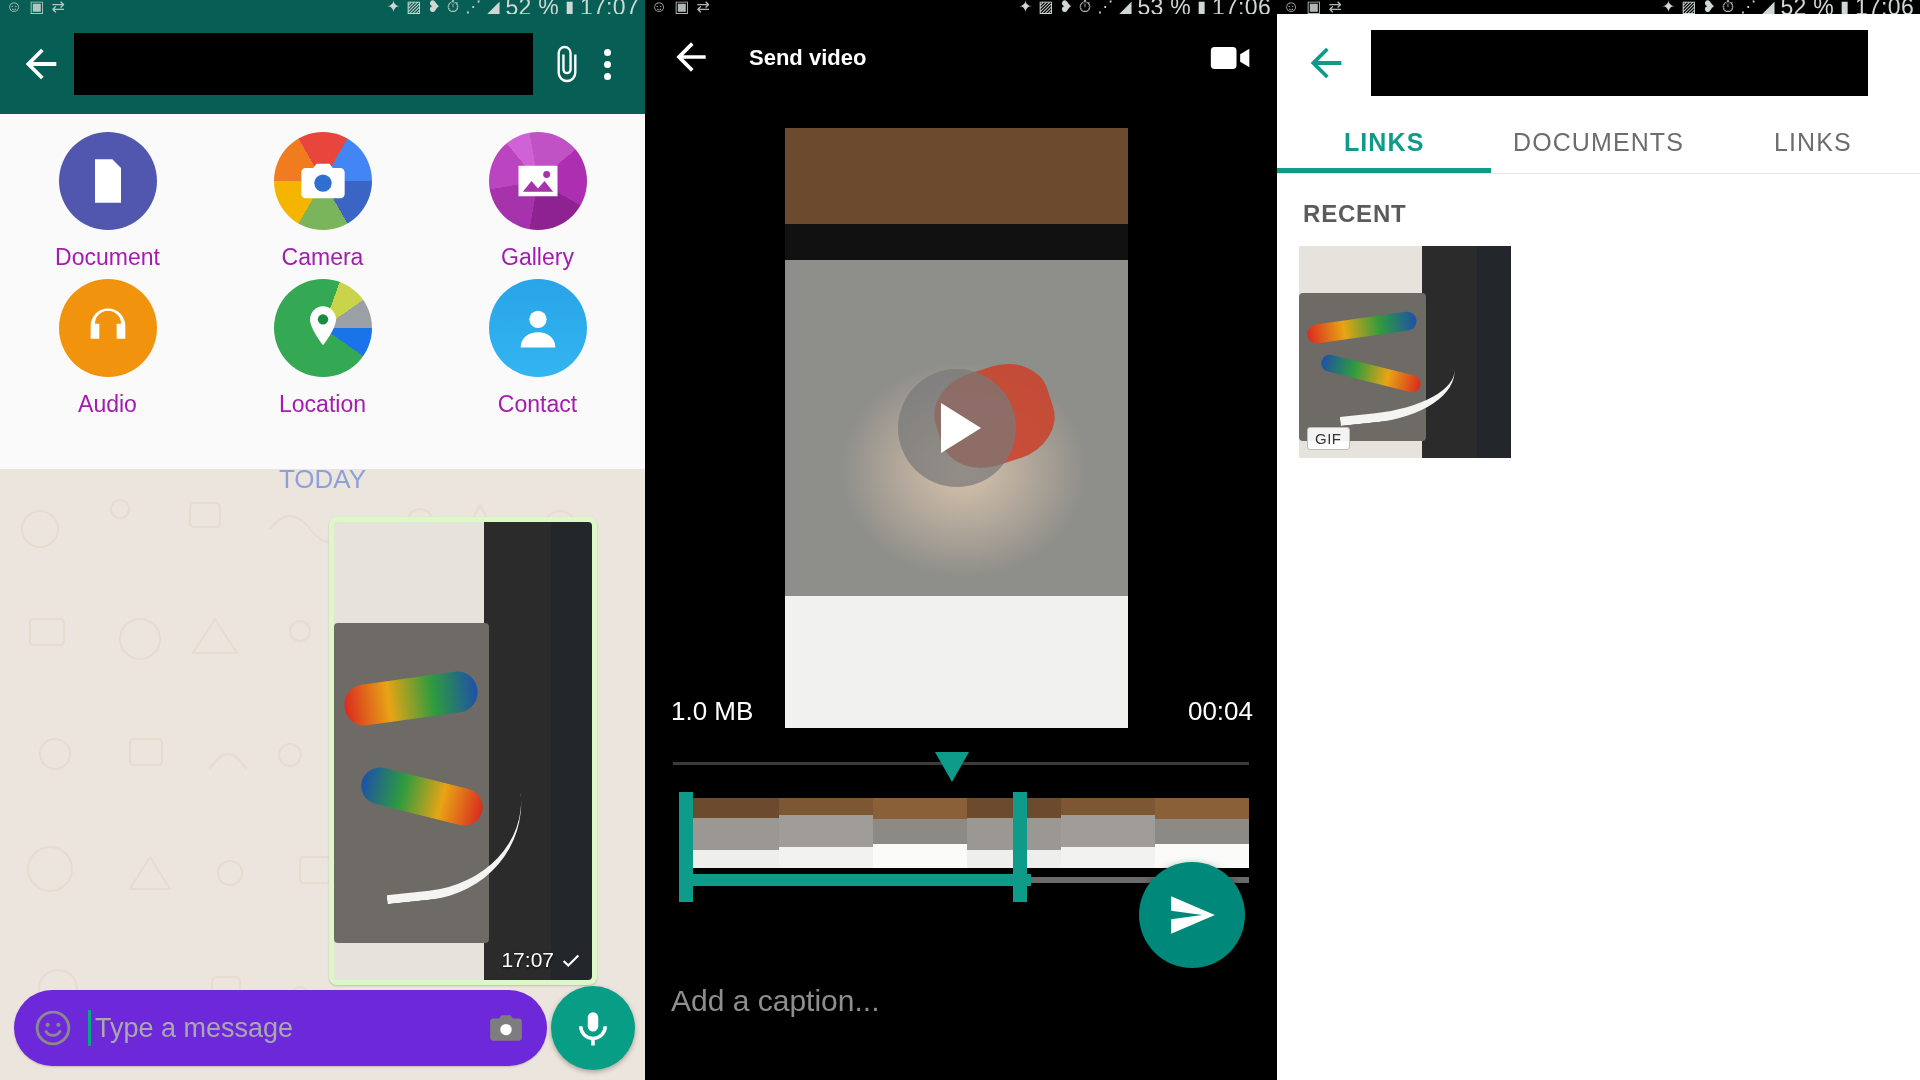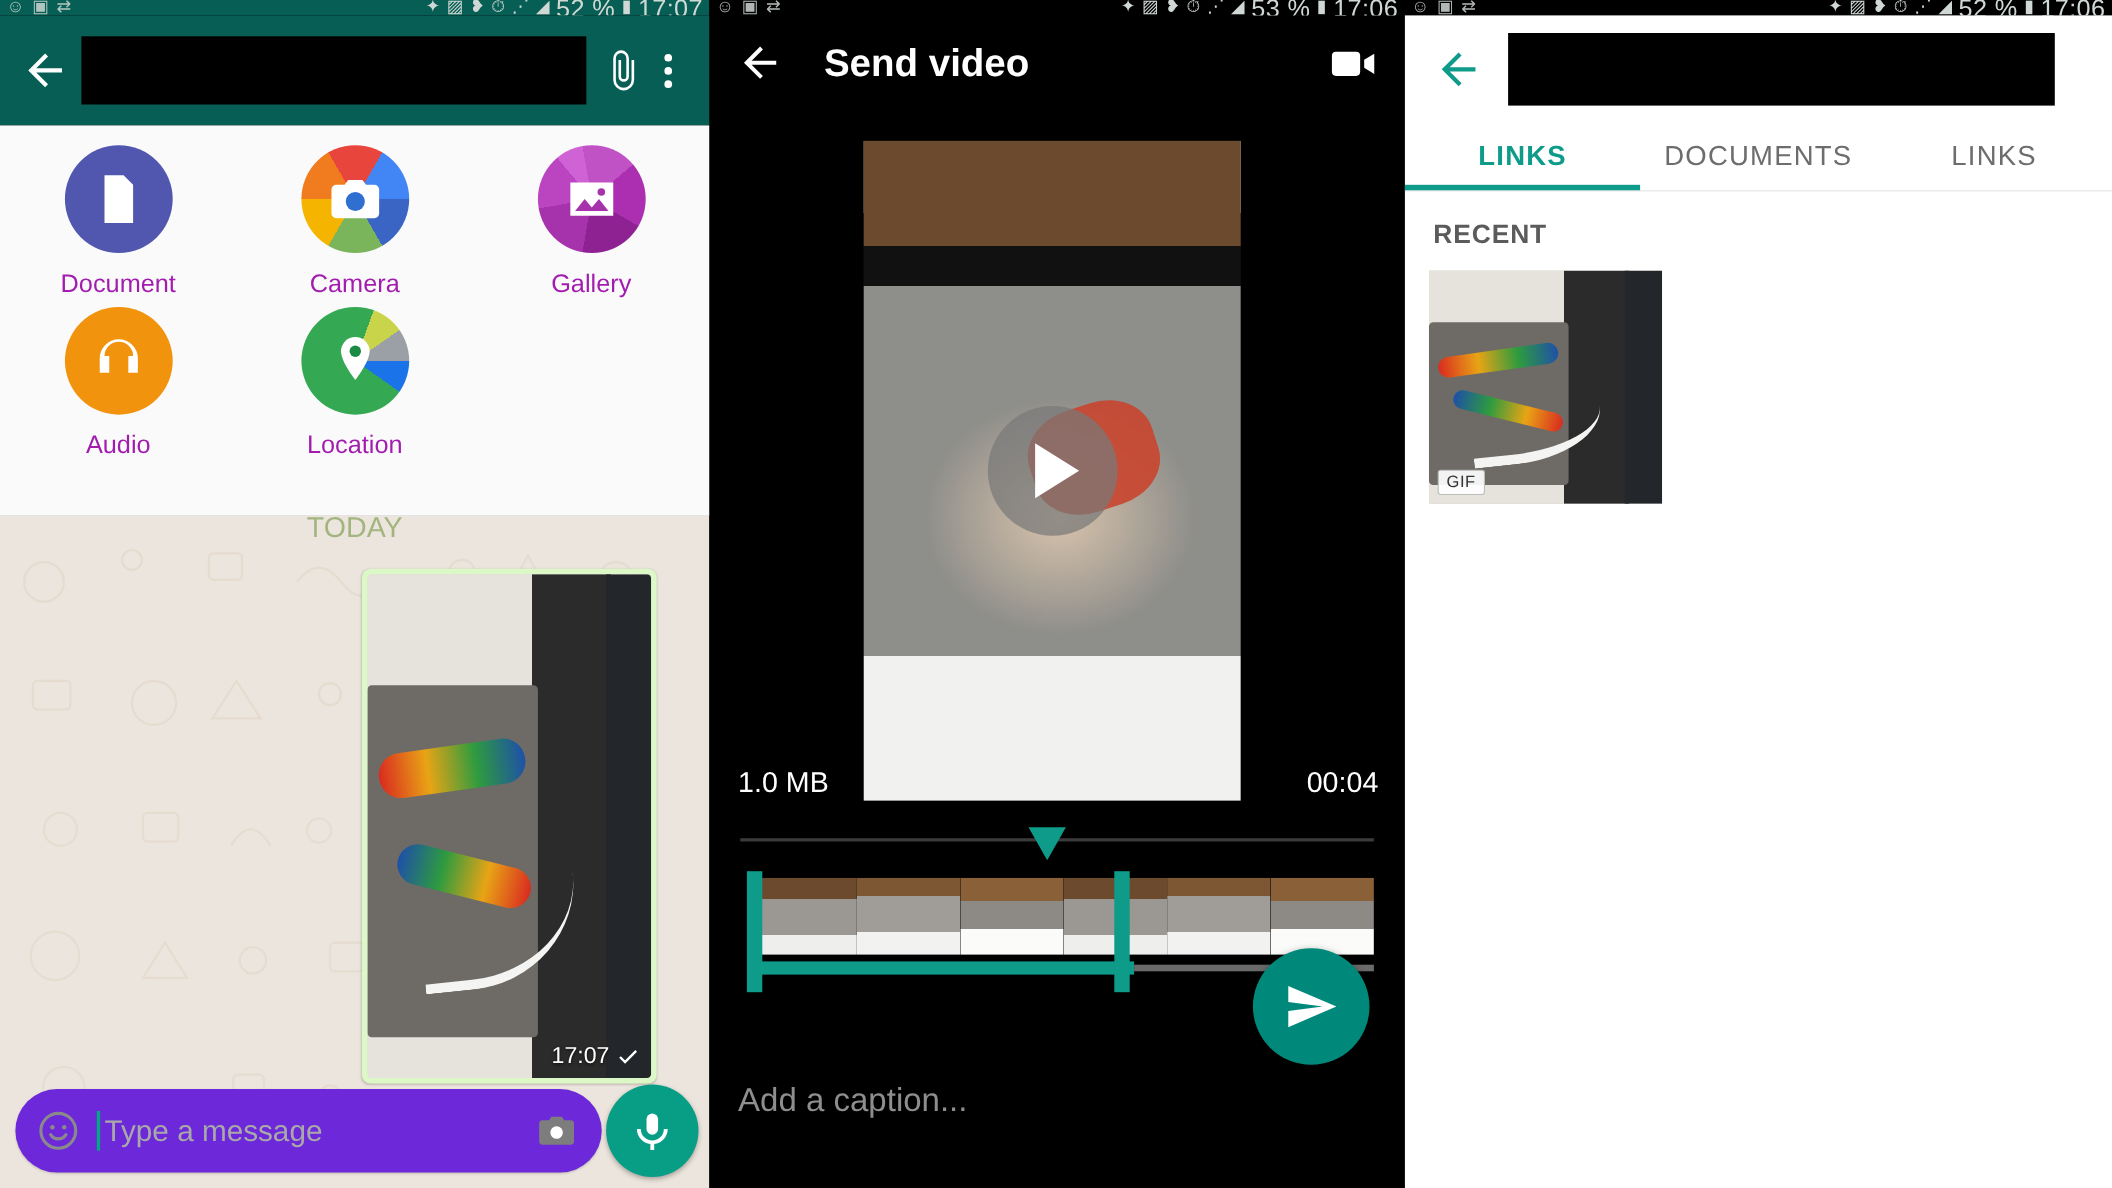--- a/index.html
+++ b/index.html
@@ -49,21 +49,21 @@
   .att-aud   { background:#f2930d; }
   .att-loc   { background:conic-gradient(from 200deg,#34a853 0deg 180deg,#c9d44a 180deg 215deg,
                  #9aa0a6 215deg 250deg,#1a73e8 250deg 285deg,#34a853 285deg 360deg); }
   .att-con   { background:linear-gradient(180deg,#28a4e8 0%,#33b5f0 100%); }
   .att-svg { width:52px; height:52px; fill:#fff; }
 
   
   .chat-bg { position:absolute; top:469px; left:0; right:0; bottom:0;
     background:#ece5dd; overflow:hidden; }
   .doodles { position:absolute; inset:0; opacity:.5; }
-  .ghost-text { position:absolute; left:0; right:0; color:#4d7c0f;
+  .ghost-text { position:absolute; left:0; right:0; color:#1d4ed8;
     font-size:26px; text-align:center; opacity:.45; }
 
   .img-bubble { position:absolute; right:48px; bottom:95px; width:268px; height:468px;
     background:#dcf8c6; border-radius:8px; padding:5px; box-shadow:0 1px 2px rgba(0,0,0,.18); }
   .img-bubble-inner { width:100%; height:100%; border-radius:4px; overflow:hidden; position:relative; }
   .bubble-time { position:absolute; right:10px; bottom:8px; color:#fff;
     font-size:21px; text-shadow:0 1px 3px rgba(0,0,0,.85); display:flex; align-items:center; gap:6px;}
 
   .inputbar { position:absolute; left:14px; right:98px; bottom:14px; height:76px;
     background:#6d28d9; border-radius:38px; display:flex; align-items:center;
@@ -72,21 +72,21 @@
   .caret { width:3px; height:36px; background:#00a884; margin:0 4px 0 16px; }
   .msg-placeholder { flex:1; font-size:27px; color:#a9a9a9; }
   .cam-ico { width:42px; height:38px; flex:0 0 42px; }
   .mic-fab { position:absolute; right:10px; bottom:10px; width:84px; height:84px;
     border-radius:50%; background:#089e86; display:flex; align-items:center;
     justify-content:center; box-shadow:0 2px 5px rgba(0,0,0,.3); }
 
   
   .p2-header { position:absolute; top:14px; left:0; right:0; height:88px;
     display:flex; align-items:center; padding:0 24px; color:#fff; }
-  .p2-title { font-size:35px; font-weight:700; margin-left:34px; flex:1; }
+  .p2-title { font-size:22px; font-weight:700; margin-left:34px; flex:1; }
   .vidcam-ico { width:44px; height:30px; }
 
   .video-wrap { position:absolute; top:128px; left:140px; width:343px; height:600px;
     overflow:hidden; background:#111; }
   .play-circle { position:absolute; top:50%; left:50%; transform:translate(-50%,-50%);
     width:118px; height:118px; border-radius:50%; background:rgba(120,120,120,.72);
     display:flex; align-items:center; justify-content:center; }
   .play-tri { width:0; height:0; border-left:40px solid #fff;
     border-top:25px solid transparent; border-bottom:25px solid transparent; margin-left:9px; }
 
@@ -255,20 +255,29 @@
         <div class="attach-cell">
           <div class="att-circle att-loc">
             <svg class="att-svg" viewBox="0 0 24 24">
                 <path d="M12 2a6 6 0 0 0-6 6c0 4.5 6 12 6 12s6-7.5 6-12a6 6 0 0 0-6-6z"></path>
                 <circle cx="12" cy="8" r="2.4" fill="#1b8a43"></circle>
               </svg>
           </div>
           <div class="att-label">Location</div>
         </div>
 
+        <div class="attach-cell">
+          <div class="att-circle att-con">
+            <svg class="att-svg" viewBox="0 0 24 24">
+                <circle cx="12" cy="8" r="4"></circle>
+                <path d="M4 21c0-4.4 3.6-7 8-7s8 2.6 8 7z"></path>
+              </svg>
+          </div>
+          <div class="att-label">Contact</div>
+        </div>
 
       </div>
     </div>
 
     <div class="chat-bg">
       <svg class="doodles" viewBox="0 0 645 611" preserveAspectRatio="none">
         <g stroke="#ddd0bf" stroke-width="2" fill="none" opacity=".85">
           <circle cx="40" cy="60" r="18"></circle>
             <circle cx="120" cy="40" r="9"></circle>
           <rect x="190" y="34" width="30" height="24" rx="4"></rect>

